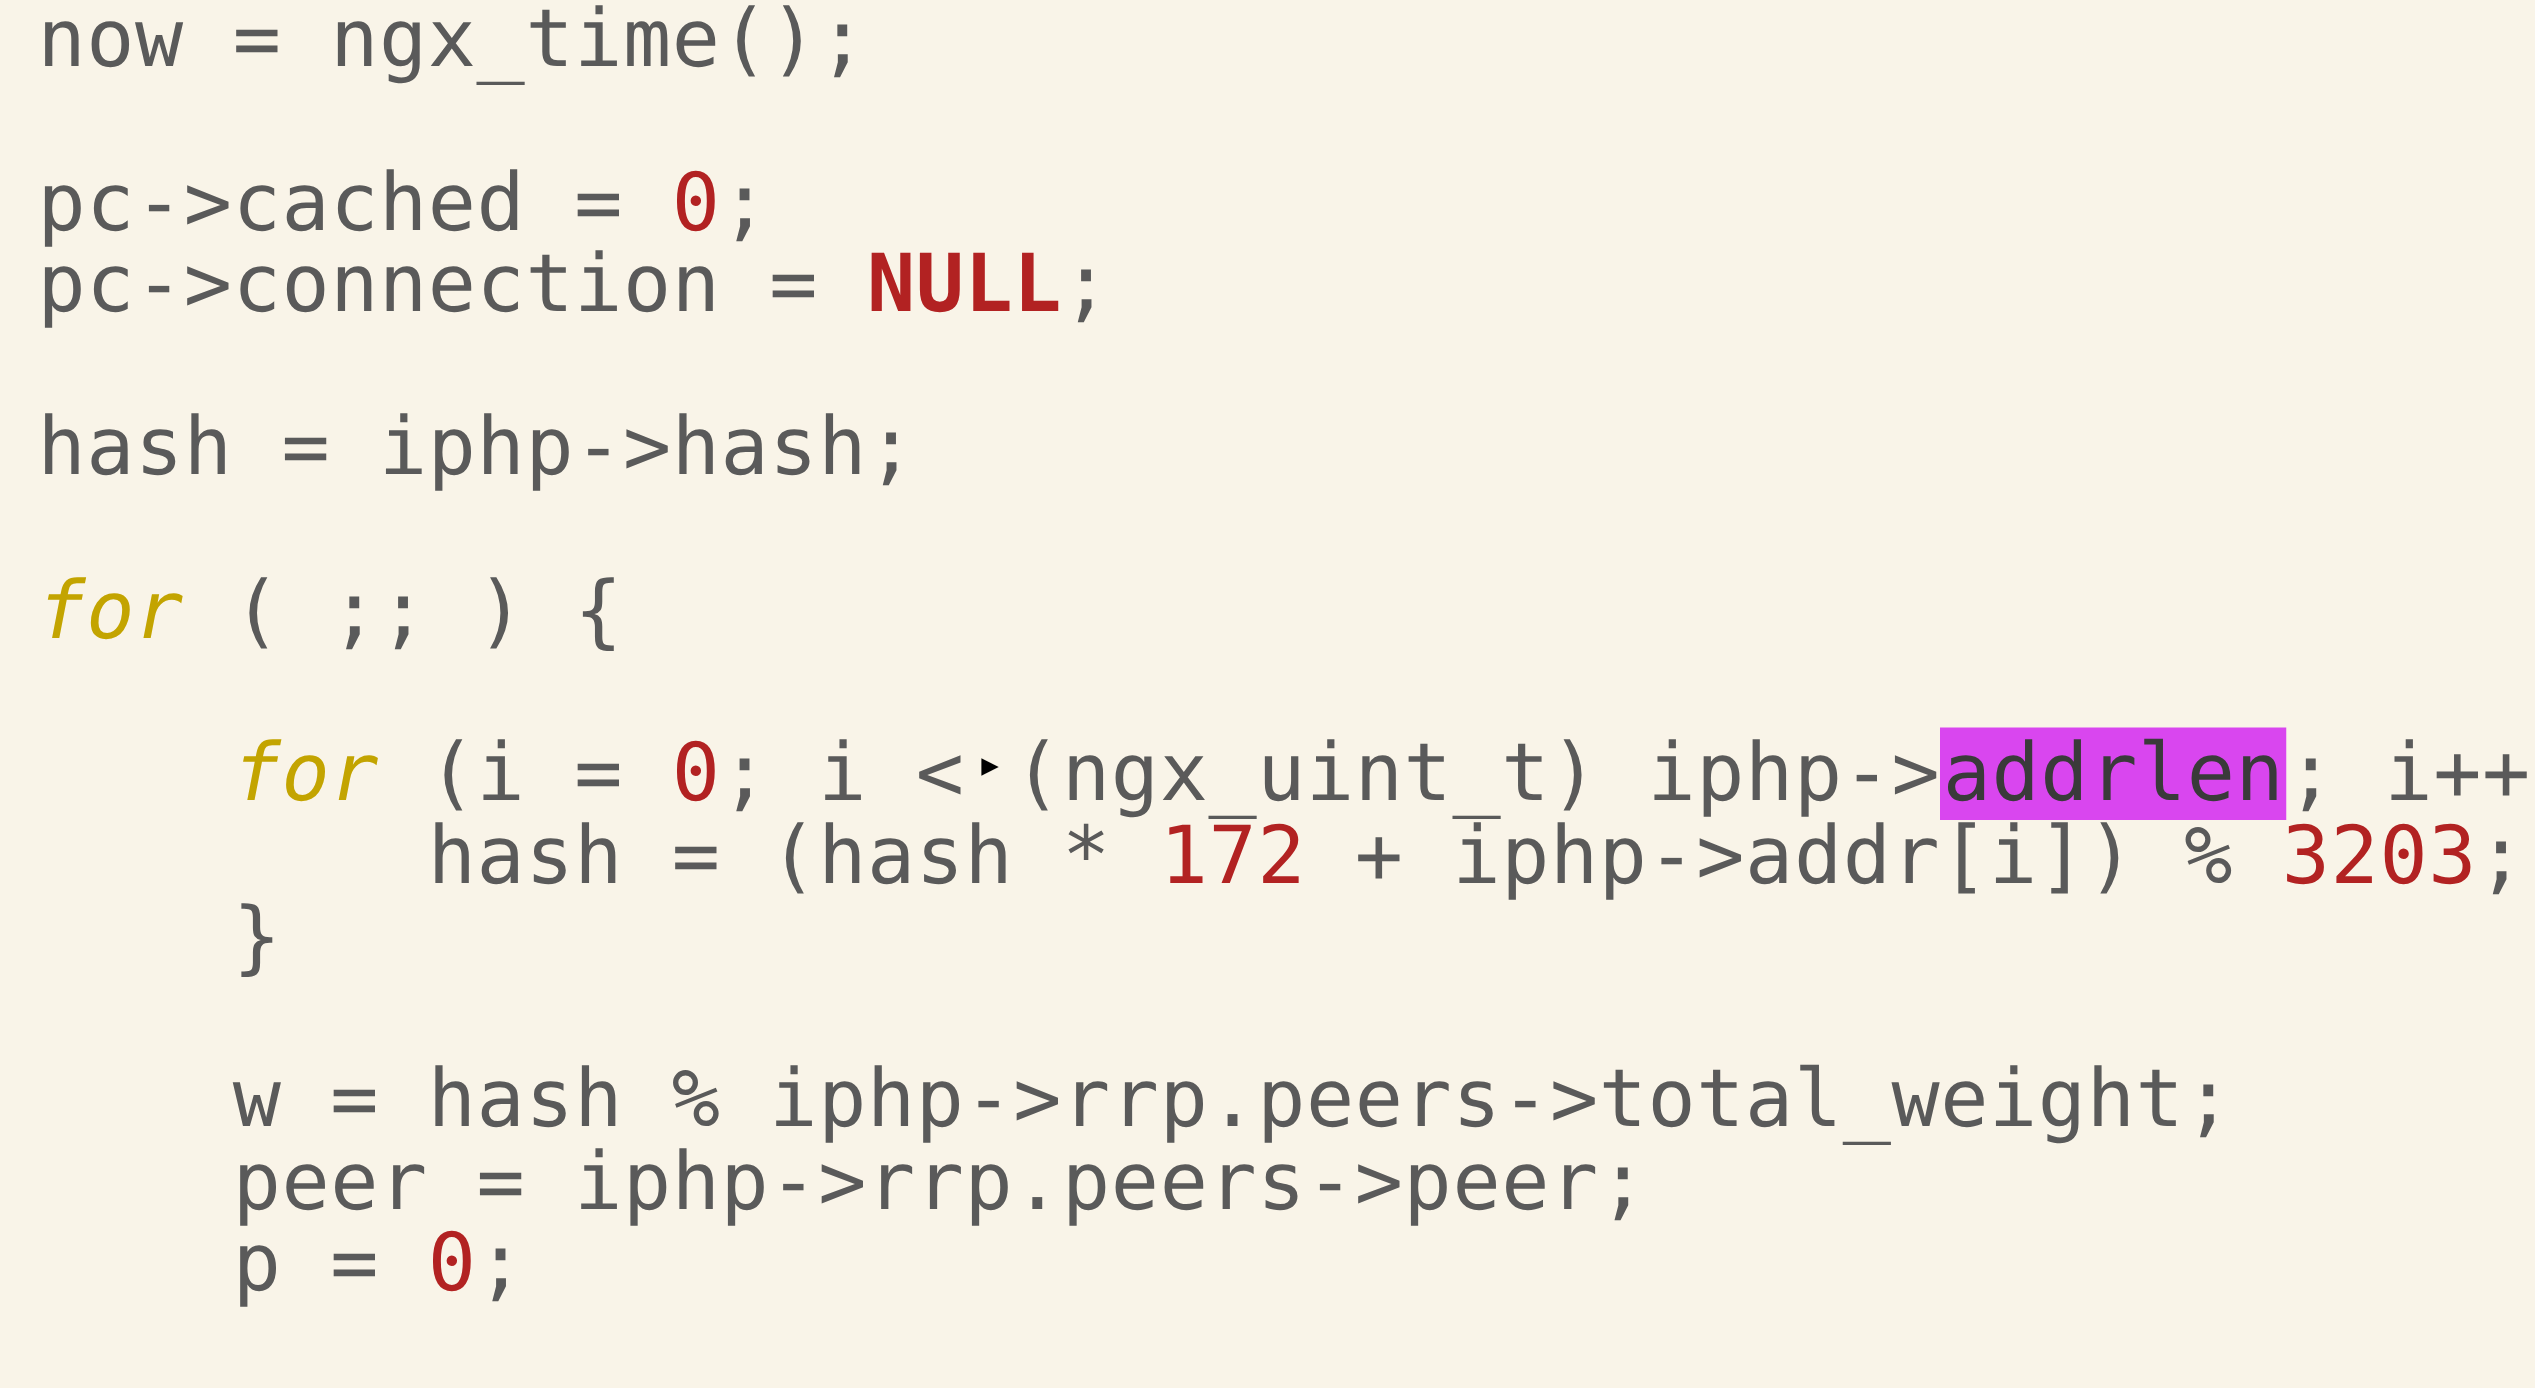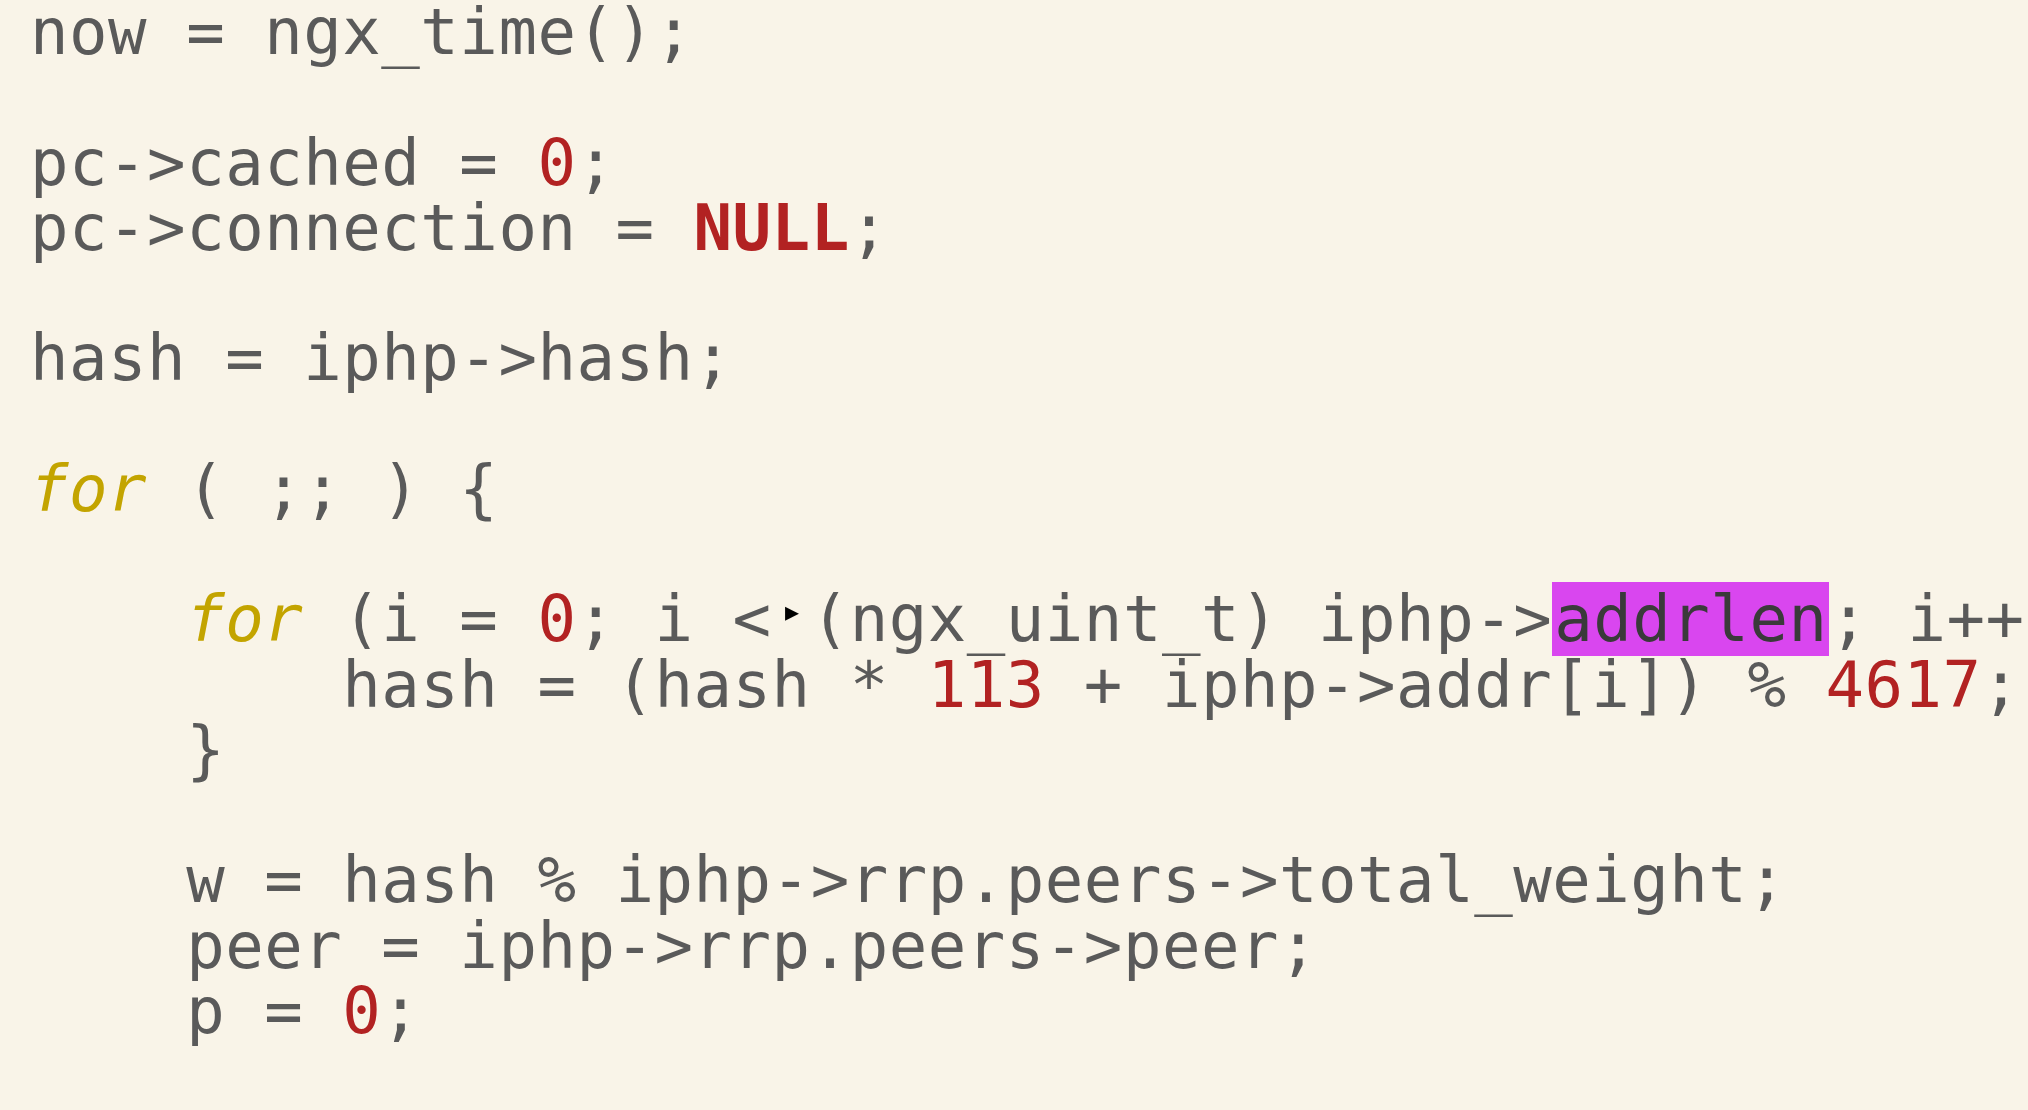--- a/index.html
+++ b/index.html
@@ -39,21 +39,21 @@
 <pre class="code"><span class="tok-plain">now = ngx_time();</span>
 <span class="tok-plain"></span>
 <span class="tok-plain">pc-&gt;cached = </span><span class="tok-number">0</span><span class="tok-plain">;</span>
 <span class="tok-plain">pc-&gt;connection = </span><span class="tok-null">NULL</span><span class="tok-plain">;</span>
 <span class="tok-plain"></span>
 <span class="tok-plain">hash = iphp-&gt;hash;</span>
 <span class="tok-plain"></span>
 <span class="tok-keyword">for</span><span class="tok-plain"> ( ;; ) {</span>
 <span class="tok-plain"></span>
 <span class="tok-plain">    </span><span class="tok-keyword">for</span><span class="tok-plain"> (i = </span><span class="tok-number">0</span><span class="tok-plain">; i &lt; (ngx_uint_t) iphp-&gt;</span><span class="tok-hl">addrlen</span><span class="tok-plain">; i++) {</span>
-<span class="tok-plain">        </span><span class="tok-plain">hash = (hash * </span><span class="tok-number">113</span><span class="tok-plain"> + iphp-&gt;addr[i]) % </span><span class="tok-number">4617</span><span class="tok-plain">;</span>
+<span class="tok-plain">        </span><span class="tok-plain">hash = (hash * </span><span class="tok-number">172</span><span class="tok-plain"> + iphp-&gt;addr[i]) % </span><span class="tok-number">3203</span><span class="tok-plain">;</span>
 <span class="tok-plain">    </span><span class="tok-plain">}</span>
 <span class="tok-plain"></span>
 <span class="tok-plain">    </span><span class="tok-plain">w = hash % iphp-&gt;rrp.peers-&gt;total_weight;</span>
 <span class="tok-plain">    </span><span class="tok-plain">peer = iphp-&gt;rrp.peers-&gt;peer;</span>
 <span class="tok-plain">    </span><span class="tok-plain">p = </span><span class="tok-number">0</span><span class="tok-plain">;</span>
 </pre>
 
 <span class="cursor" style="left:785px; top:595px;">▸</span>
 
 </body></html>

